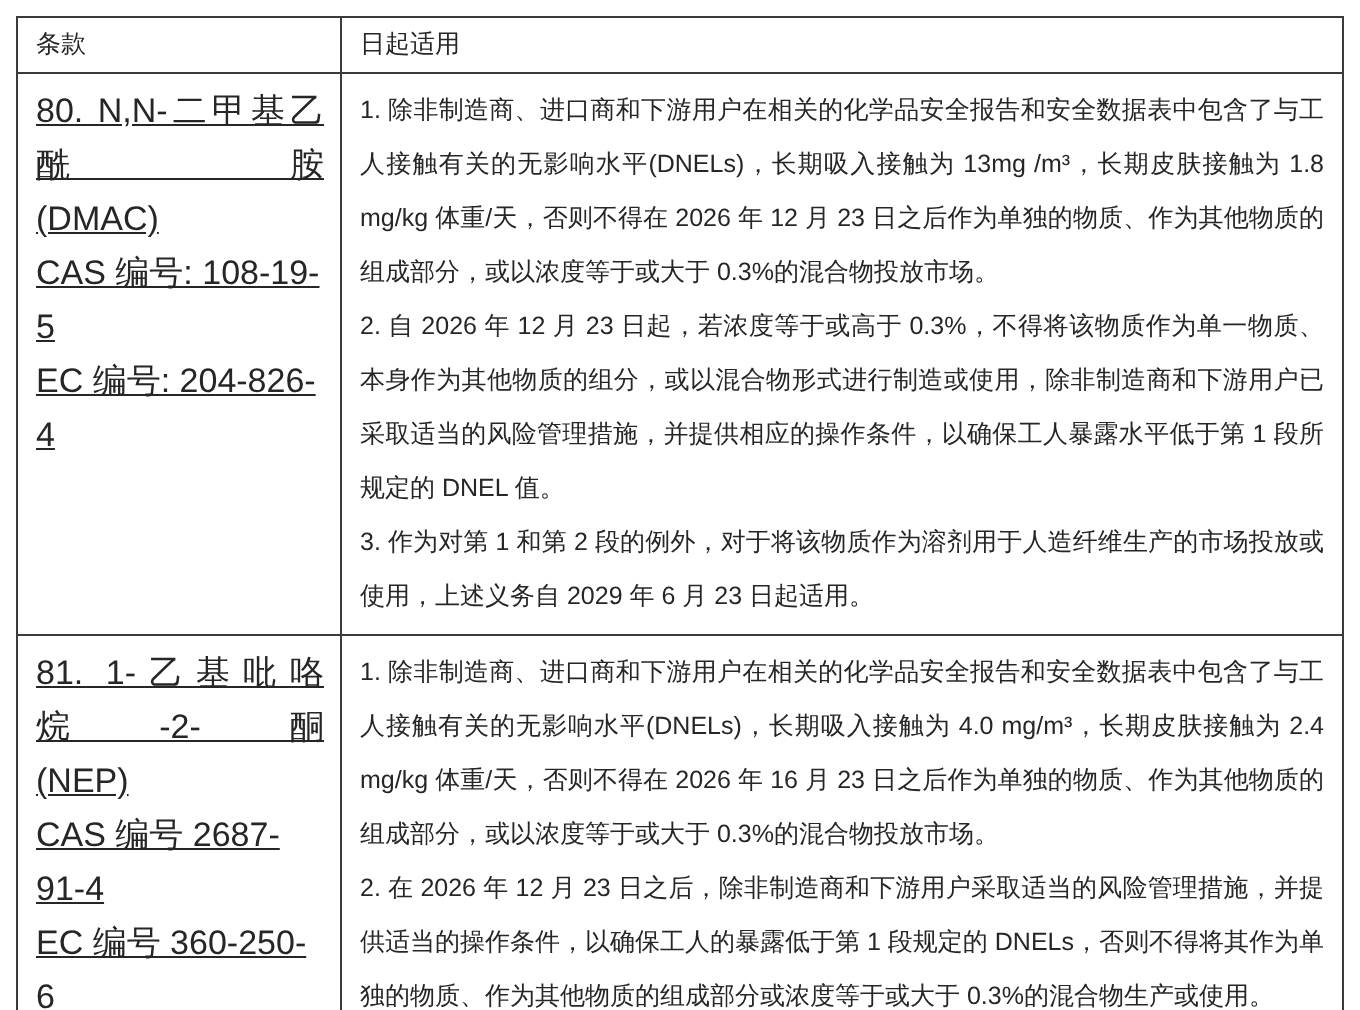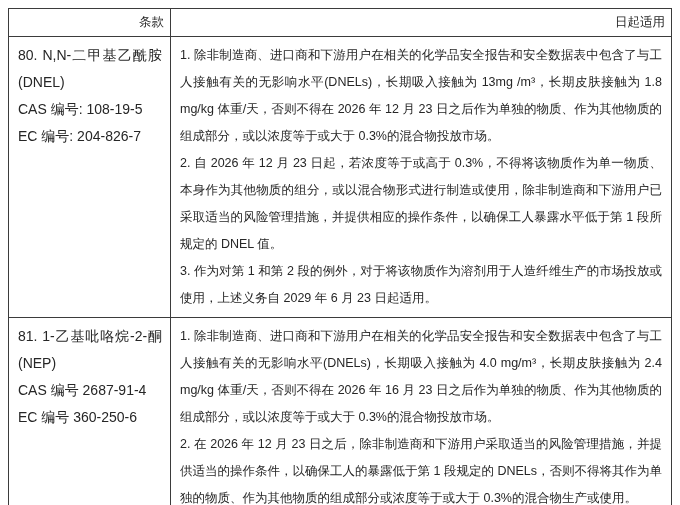--- a/index.html
+++ b/index.html
@@ -21,31 +21,32 @@
     border-collapse: collapse;
     table-layout: fixed;
   }
   col.col-clause { width: 162px; }
   col.col-req   { width: 501px; }
   th, td { border: 1px solid #3b3b3b; }
   th {
     height: 28px;
     font-size: 12.5px;
     font-weight: 400;
-    text-align: right;
+    text-align: left;
     vertical-align: middle;
     padding: 0 6px 0 9px;
   }
   td { vertical-align: top; }
   tr.row-h270 td { height: 270px; }
   tr.row-h189 td { height: 189px; }
   td.clause-cell { padding: 5px 8px 5px 9px; }
   td.clause-cell .clause-line {
-    font-size: 14px;
+    font-size: 17px;
     line-height: 27px;
+    text-decoration: underline;
   }
   td.clause-cell .substance-name {
     text-align: justify;
     text-align-last: justify;
   }
   td.req-cell { padding: 5px 9px 5px 9px; }
   td.req-cell p {
     margin: 0;
     font-size: 12.5px;
     line-height: 27px;
@@ -64,23 +65,23 @@
   <thead>
     <tr>
       <th>条款</th>
       <th>日起适用</th>
     </tr>
   </thead>
   <tbody>
     <tr class="row-h270">
       <td class="clause-cell">
         <div class="clause-line substance-name">80. N,N-二甲基乙酰胺</div>
-        <div class="clause-line">(DNEL)</div>
+        <div class="clause-line">(DMAC)</div>
         <div class="clause-line">CAS 编号: 108-19-5</div>
-        <div class="clause-line">EC 编号: 204-826-7</div>
+        <div class="clause-line">EC 编号: 204-826-4</div>
       </td>
       <td class="req-cell">
         <p>1. 除非制造商、进口商和下游用户在相关的化学品安全报告和安全数据表中包含了与工人接触有关的无影响水平(DNELs)，长期吸入接触为 13mg /m³，长期皮肤接触为 1.8 mg/kg 体重/天，否则不得在 2026 年 12 月 23 日之后作为单独的物质、作为其他物质的组成部分，或以浓度等于或大于 0.3%的混合物投放市场。</p>
         <p>2. 自 2026 年 12 月 23 日起，若浓度等于或高于 0.3%，不得将该物质作为单一物质、本身作为其他物质的组分，或以混合物形式进行制造或使用，除非制造商和下游用户已采取适当的风险管理措施，并提供相应的操作条件，以确保工人暴露水平低于第 1 段所规定的 DNEL 值。</p>
         <p>3. 作为对第 1 和第 2 段的例外，对于将该物质作为溶剂用于人造纤维生产的市场投放或使用，上述义务自 2029 年 6 月 23 日起适用。</p>
       </td>
     </tr>
     <tr class="row-h189">
       <td class="clause-cell">
         <div class="clause-line substance-name">81. 1-乙基吡咯烷-2-酮</div>

